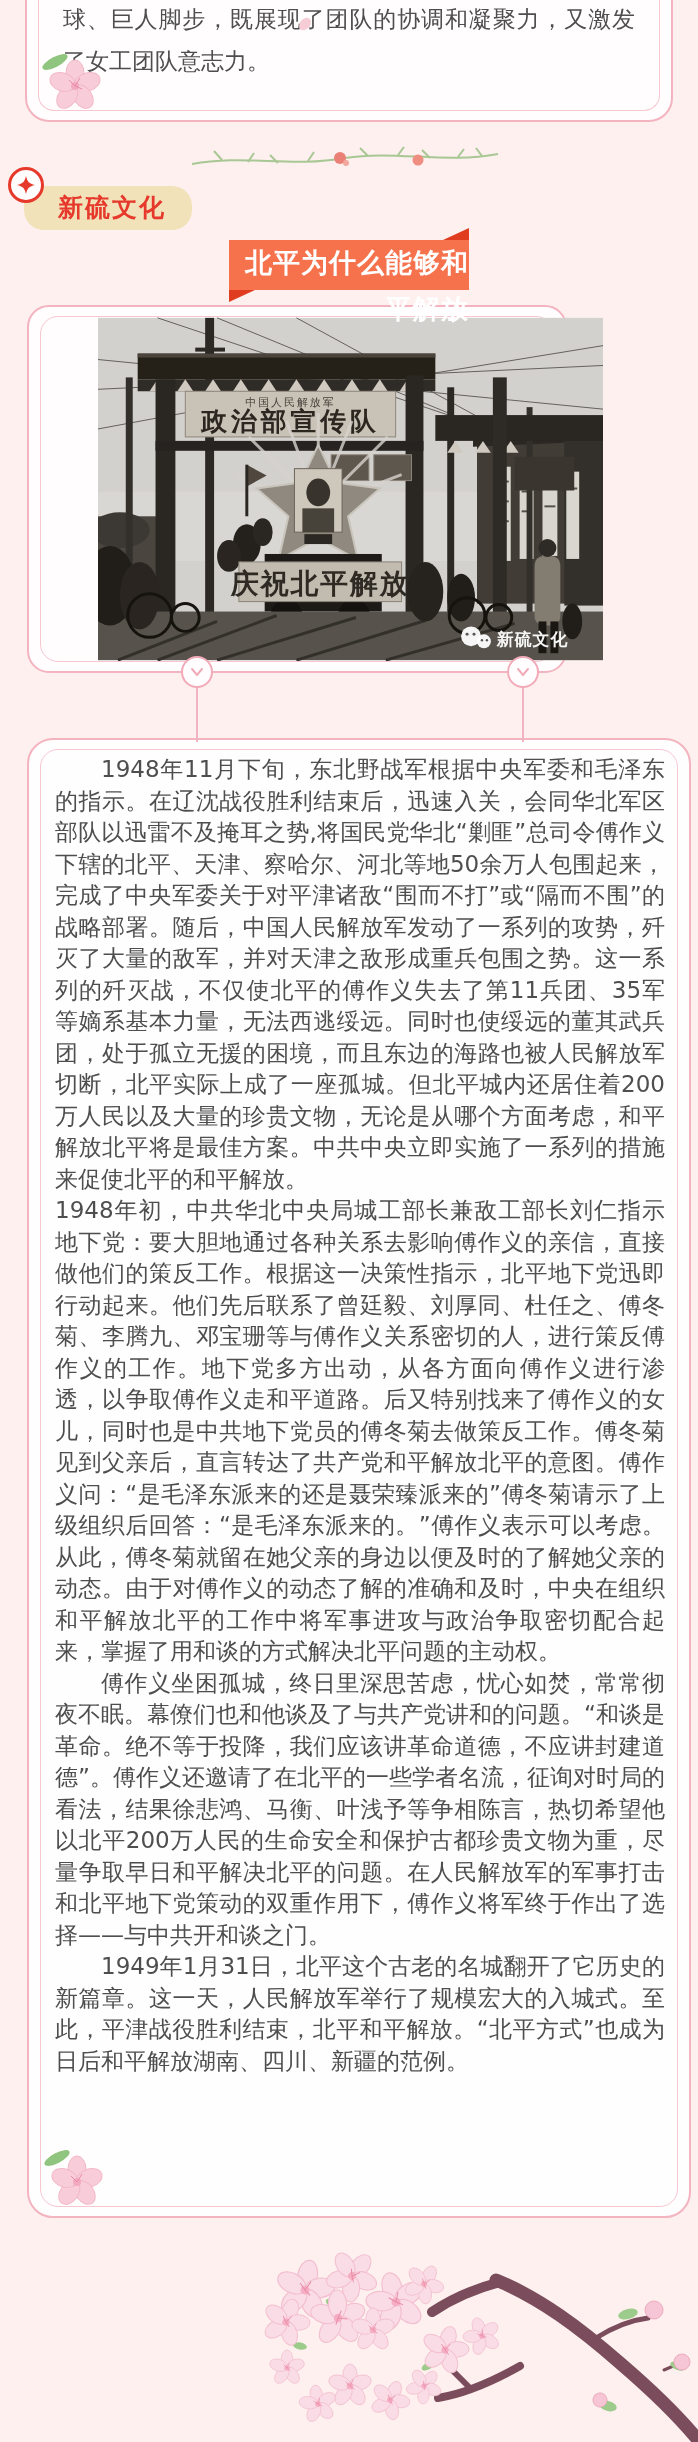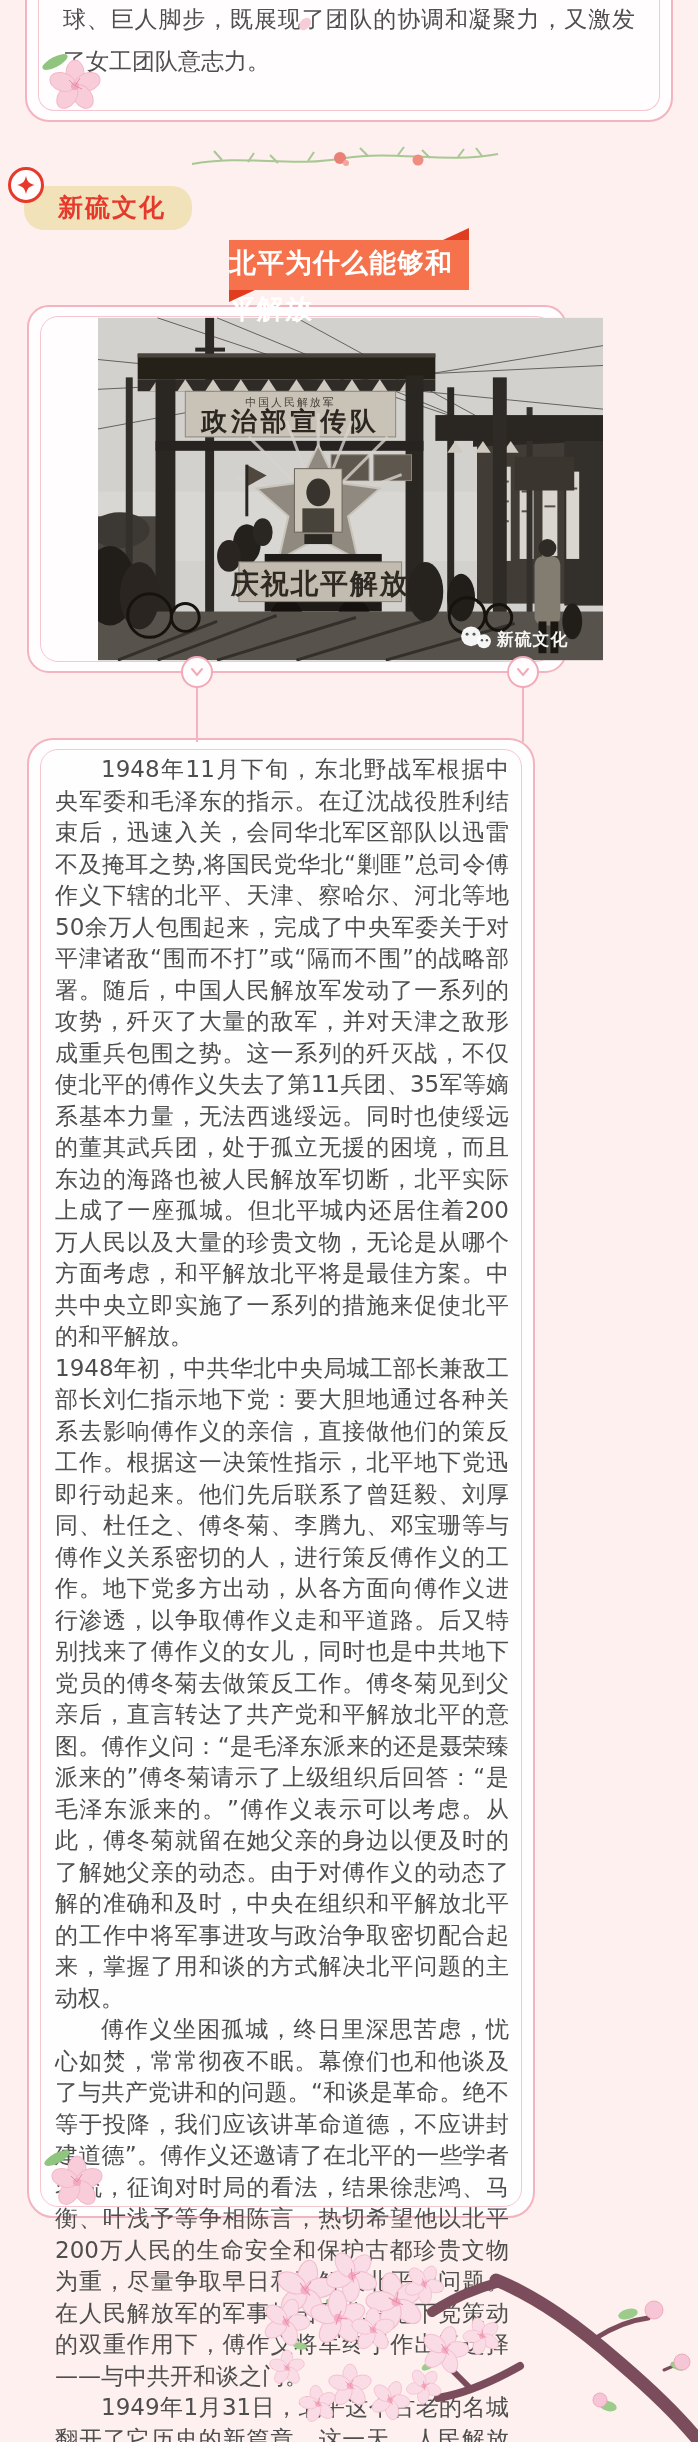--- a/index.html
+++ b/index.html
@@ -23,38 +23,38 @@
   .badge-circle { position:absolute; left:8px; top:167px; width:36px; height:36px;
                   border:3px solid #e6392c; border-radius:50%; background:#fffdfd; z-index:3;
                   display:flex; align-items:center; justify-content:center; }
   .badge-label { position:absolute; left:24px; top:186px; height:44px; z-index:2;
                  padding:0 26px 0 34px; background:#f1e2ba; border-radius:8px 20px 20px 20px;
                  color:#e6392c; font-weight:bold; font-size:25px; line-height:44px; letter-spacing:2px; }
   .vine { position:absolute; left:190px; top:144px; }
 
   
   .banner { position:absolute; left:229px; top:240px; width:240px; height:50px;
-            background:#f5724d; text-align:left; z-index:2; }
+            background:#f5724d; text-align:right; z-index:2; }
   .banner::before { content:""; position:absolute; right:0; top:-12px; width:0; height:0;
                     border-left:26px solid transparent; border-bottom:12px solid #e03c20; }
   .banner::after  { content:""; position:absolute; left:0; bottom:-12px; width:0; height:0;
                     border-right:26px solid transparent; border-top:12px solid #e03c20; }
   .banner span { color:#ffffff; font-weight:bold; font-size:27px; line-height:46px; letter-spacing:1px; }
 
   
   .photo-card { left:27px; top:305px; width:540px; height:368px; border-radius:22px; }
   .photo-wrap { position:absolute; left:69px; top:10px; width:505px; height:344px; overflow:hidden; }
   .conn { position:absolute; bottom:-17px; width:32px; height:32px; border:2px solid #f2a9b8;
           border-radius:50%; background:#fffdfd; z-index:4;
           display:flex; align-items:center; justify-content:center; }
   .conn::after { content:""; position:absolute; left:13px; top:30px; width:2px; height:54px; background:#f2b4c0; }
   .conn-1 { left:152px; } .conn-2 { left:478px; }
 
   
-  .article-card { left:27px; top:738px; width:508px; height:1480px; border-radius:26px; background:#fffefe; }
+  .article-card { left:27px; top:738px; width:664px; height:1480px; border-radius:26px; background:#fffefe; }
   .article-text { position:absolute; left:26px; right:24px; top:14px;
                   font-size:23px; line-height:31.5px; color:#4e4e4e; text-align:justify; }
   .article-text p { margin:0; }
   .article-text p.indent { text-indent:2em; }
 
   
   .blossom-footer { position:absolute; left:0; top:2218px; width:698px; height:224px; }
 </style>
 </head>
 <body>

